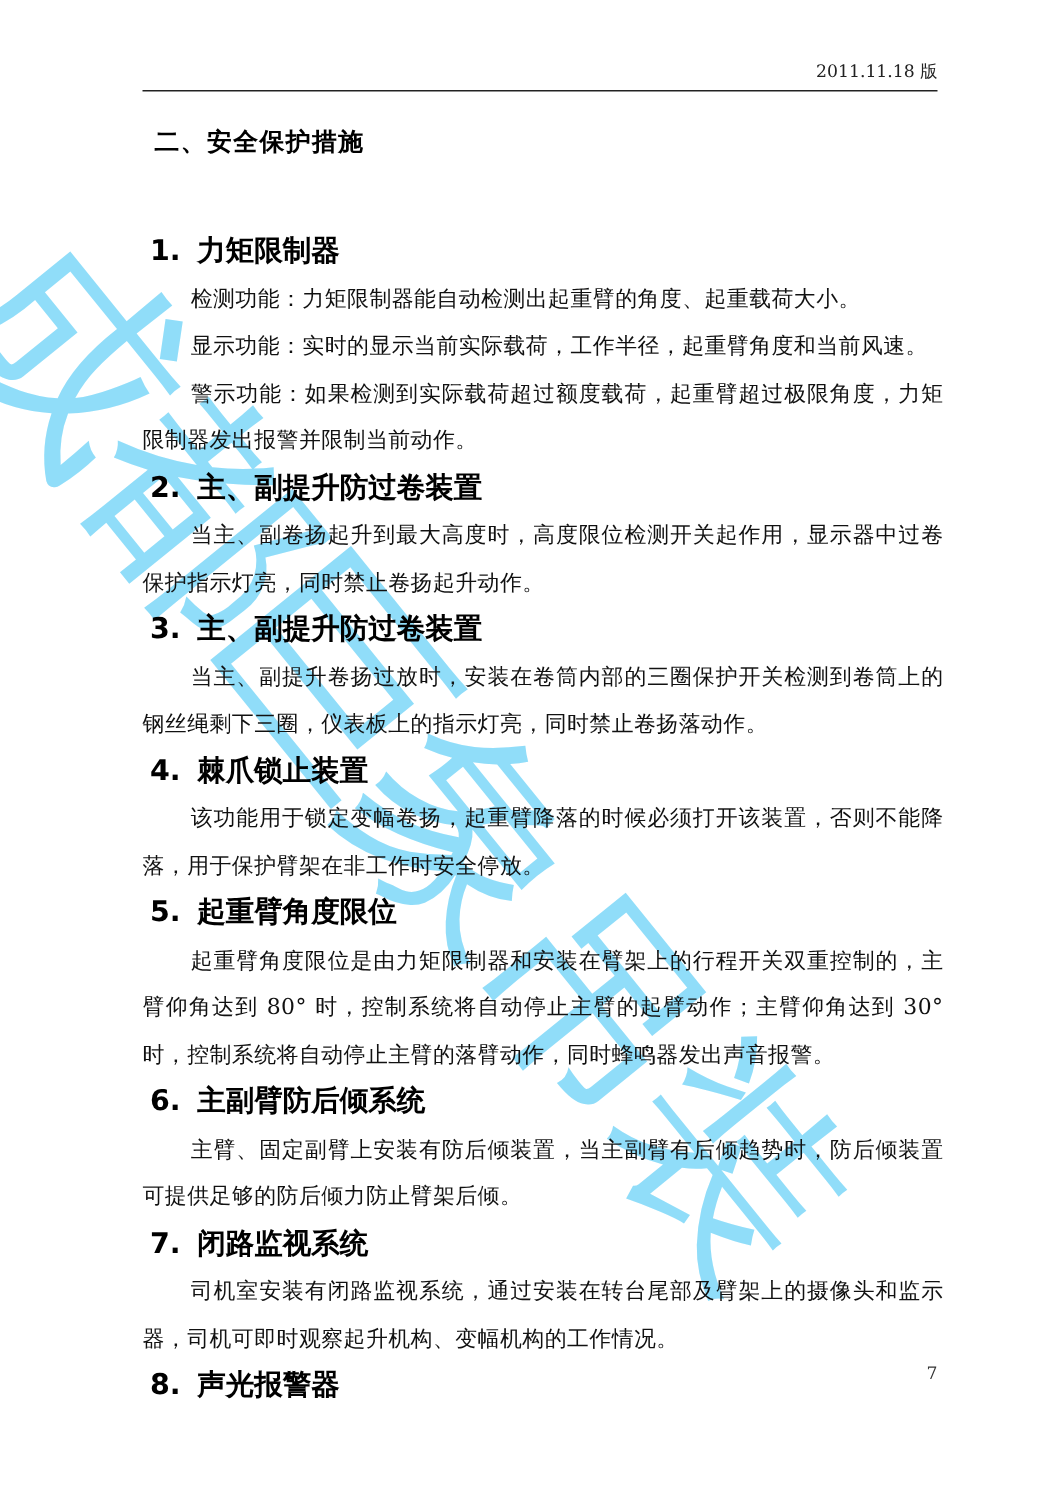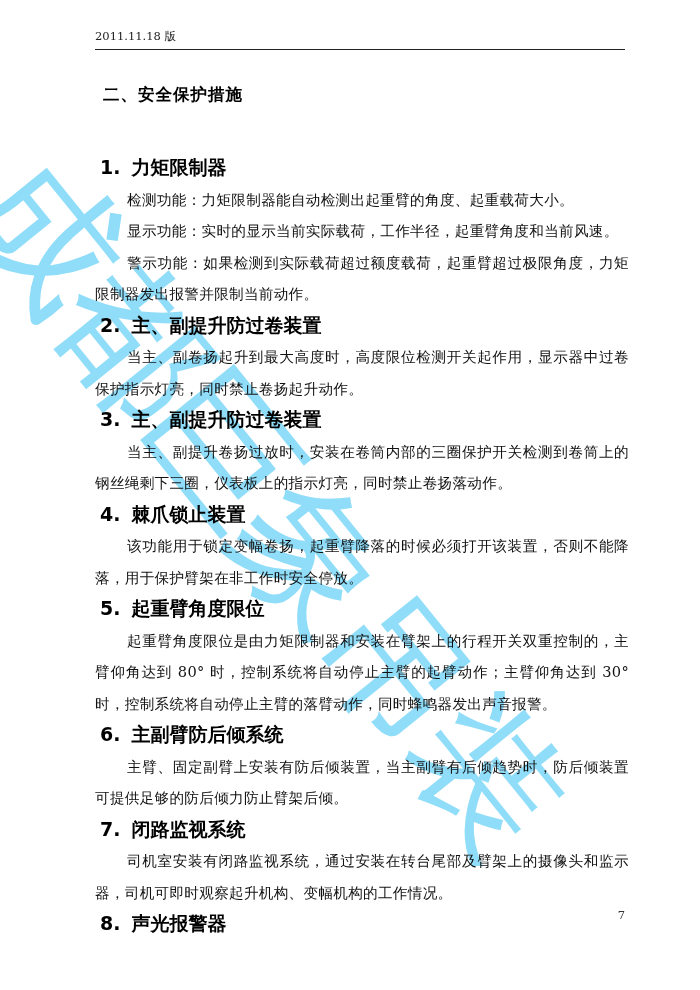--- a/index.html
+++ b/index.html
@@ -36,23 +36,24 @@
 
   
   .content {
     position: absolute;
     inset: 0;
     z-index: 2;
   }
 
   .page-header {
     position: absolute;
-    top: 29px;
+    top: 40px;
     left: 95px;
     width: 530px;
+    text-align: right;
     font-size: 11.5px;
     color: #222;
     border-bottom: 1.2px solid #222;
     padding-bottom: 5px;
     font-family: "DejaVu Serif", serif;
   }
 
   .doc-title {
     position: absolute;
     top: 84px;

